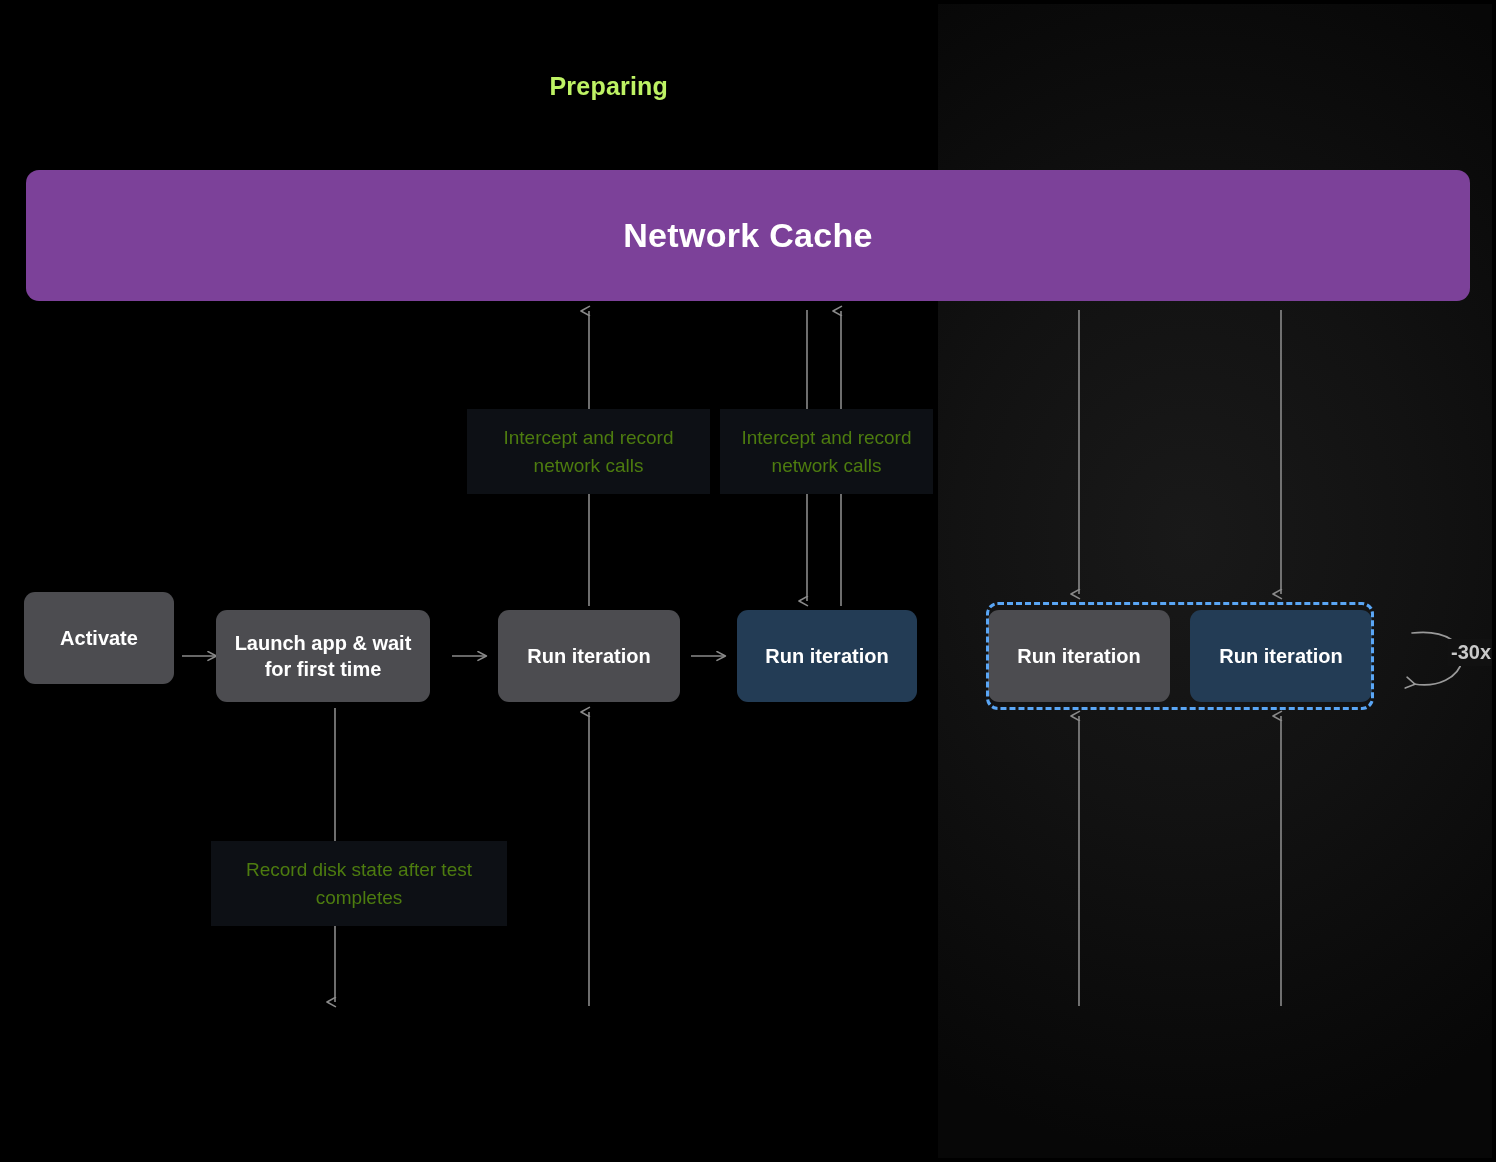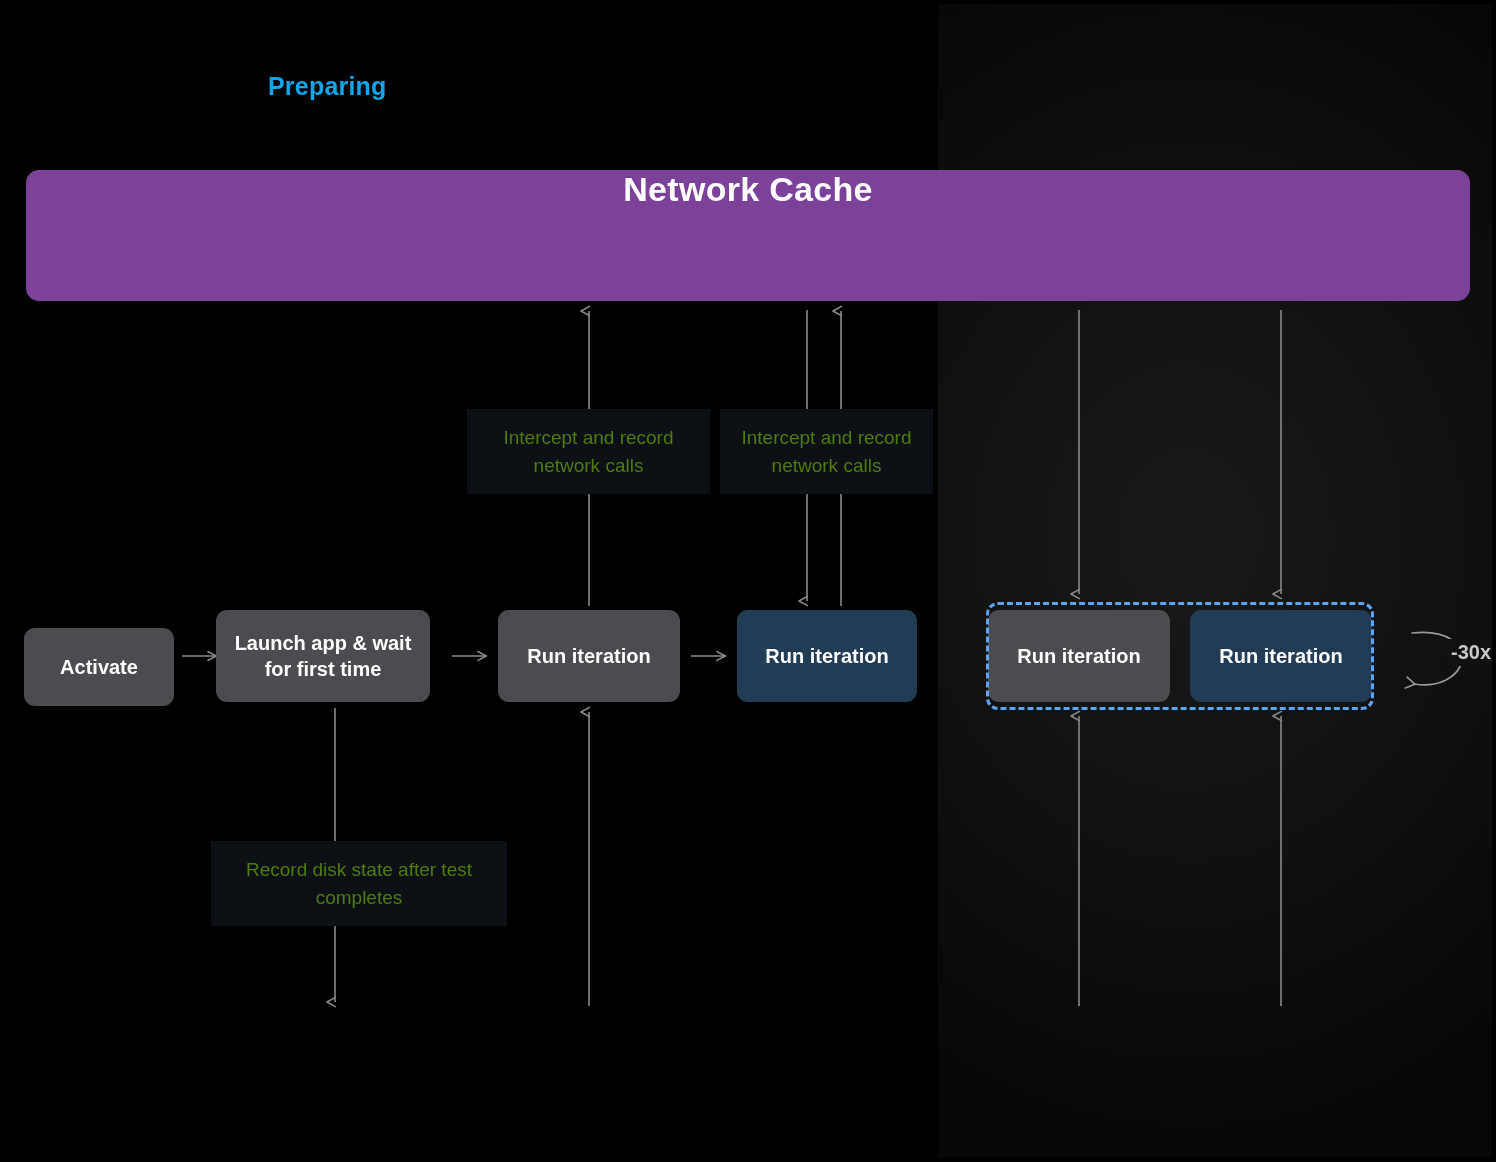--- a/index.html
+++ b/index.html
@@ -43,39 +43,39 @@
   #panel-running {
     left: 938px;
     width: 558px;
     background:
       radial-gradient(ellipse 520px 620px at 45% 46%, #191919 0%, #121212 45%, #0b0b0b 80%, #070707 100%);
   }
 
   
   .phase-title {
     position: absolute;
-    text-align: left;
-    color: #0ea5e9;
+    text-align: right;
+    color: #bef264;
     font-size: 25px;
     font-weight: 600;
     letter-spacing: 0.2px;
     white-space: nowrap;
   }
   #phase-preparing { left: 268px; top: 72px; width: 400px; }
   #phase-running   { left: 1017px; top: 72px; width: 400px; }
 
   
   .cache-bar {
     position: absolute;
     left: 26px;
     width: 1444px;
     border-radius: 13px;
     background: #7c4199;
     display: flex;
-    align-items: flex-start;
+    align-items: center;
     justify-content: center;
     color: #ffffff;
     font-size: 34px;
     font-weight: 600;
     letter-spacing: 0.3px;
     box-sizing: border-box;
   }
   #bar-network { top: 170px; height: 131px; }
   #bar-disk    { top: 1012px; height: 131px; }
 
@@ -90,21 +90,21 @@
     color: #ffffff;
     font-size: 20px;
     font-weight: 600;
     line-height: 1.3;
     box-sizing: border-box;
     padding: 4px 10px;
   }
   .box-gray { background: #4c4c50; }
   .box-blue { background: #233c55; }
 
-  #box-activate   { left: 24px;  top: 628px; width: 150px; height: 78px; }
+  #box-activate   { left: 24px;  top: 592px; width: 150px; height: 92px; }
   #box-launch     { left: 216px; top: 610px; width: 214px; height: 92px; }
   #box-runiter-1  { left: 498px; top: 610px; width: 182px; height: 92px; }
   #box-runiter-2  { left: 737px; top: 610px; width: 180px; height: 92px; }
   #box-runiter-3  { left: 988px; top: 610px; width: 182px; height: 92px; }
   #box-runiter-4  { left: 1190px;top: 610px; width: 182px; height: 92px; }
 
   
   #loop-selection {
     position: absolute;
     left: 986px;

